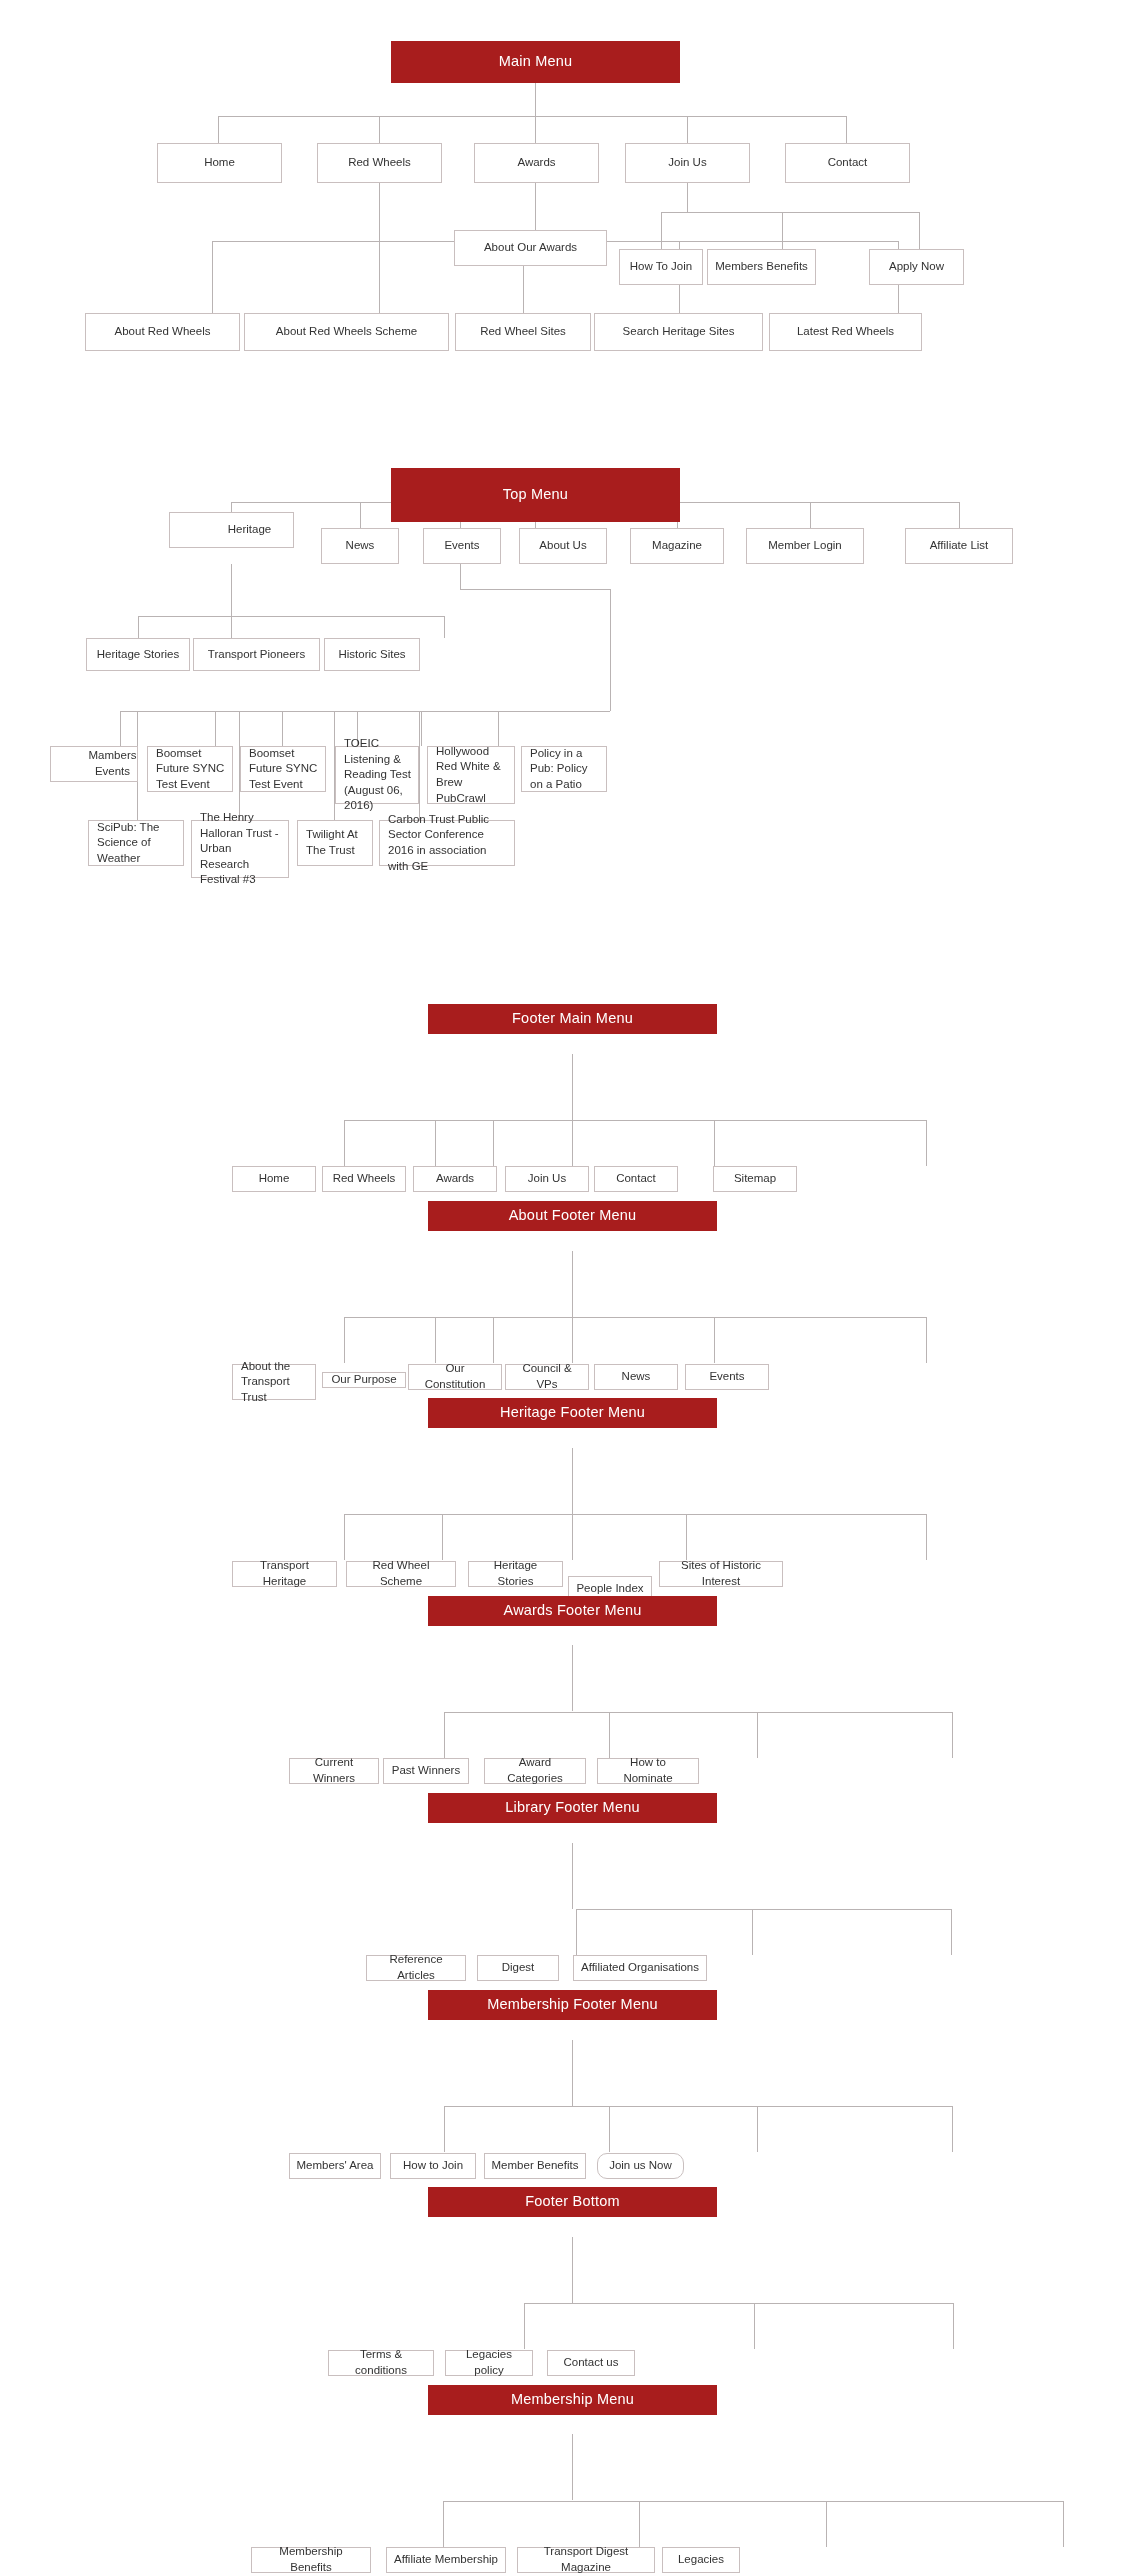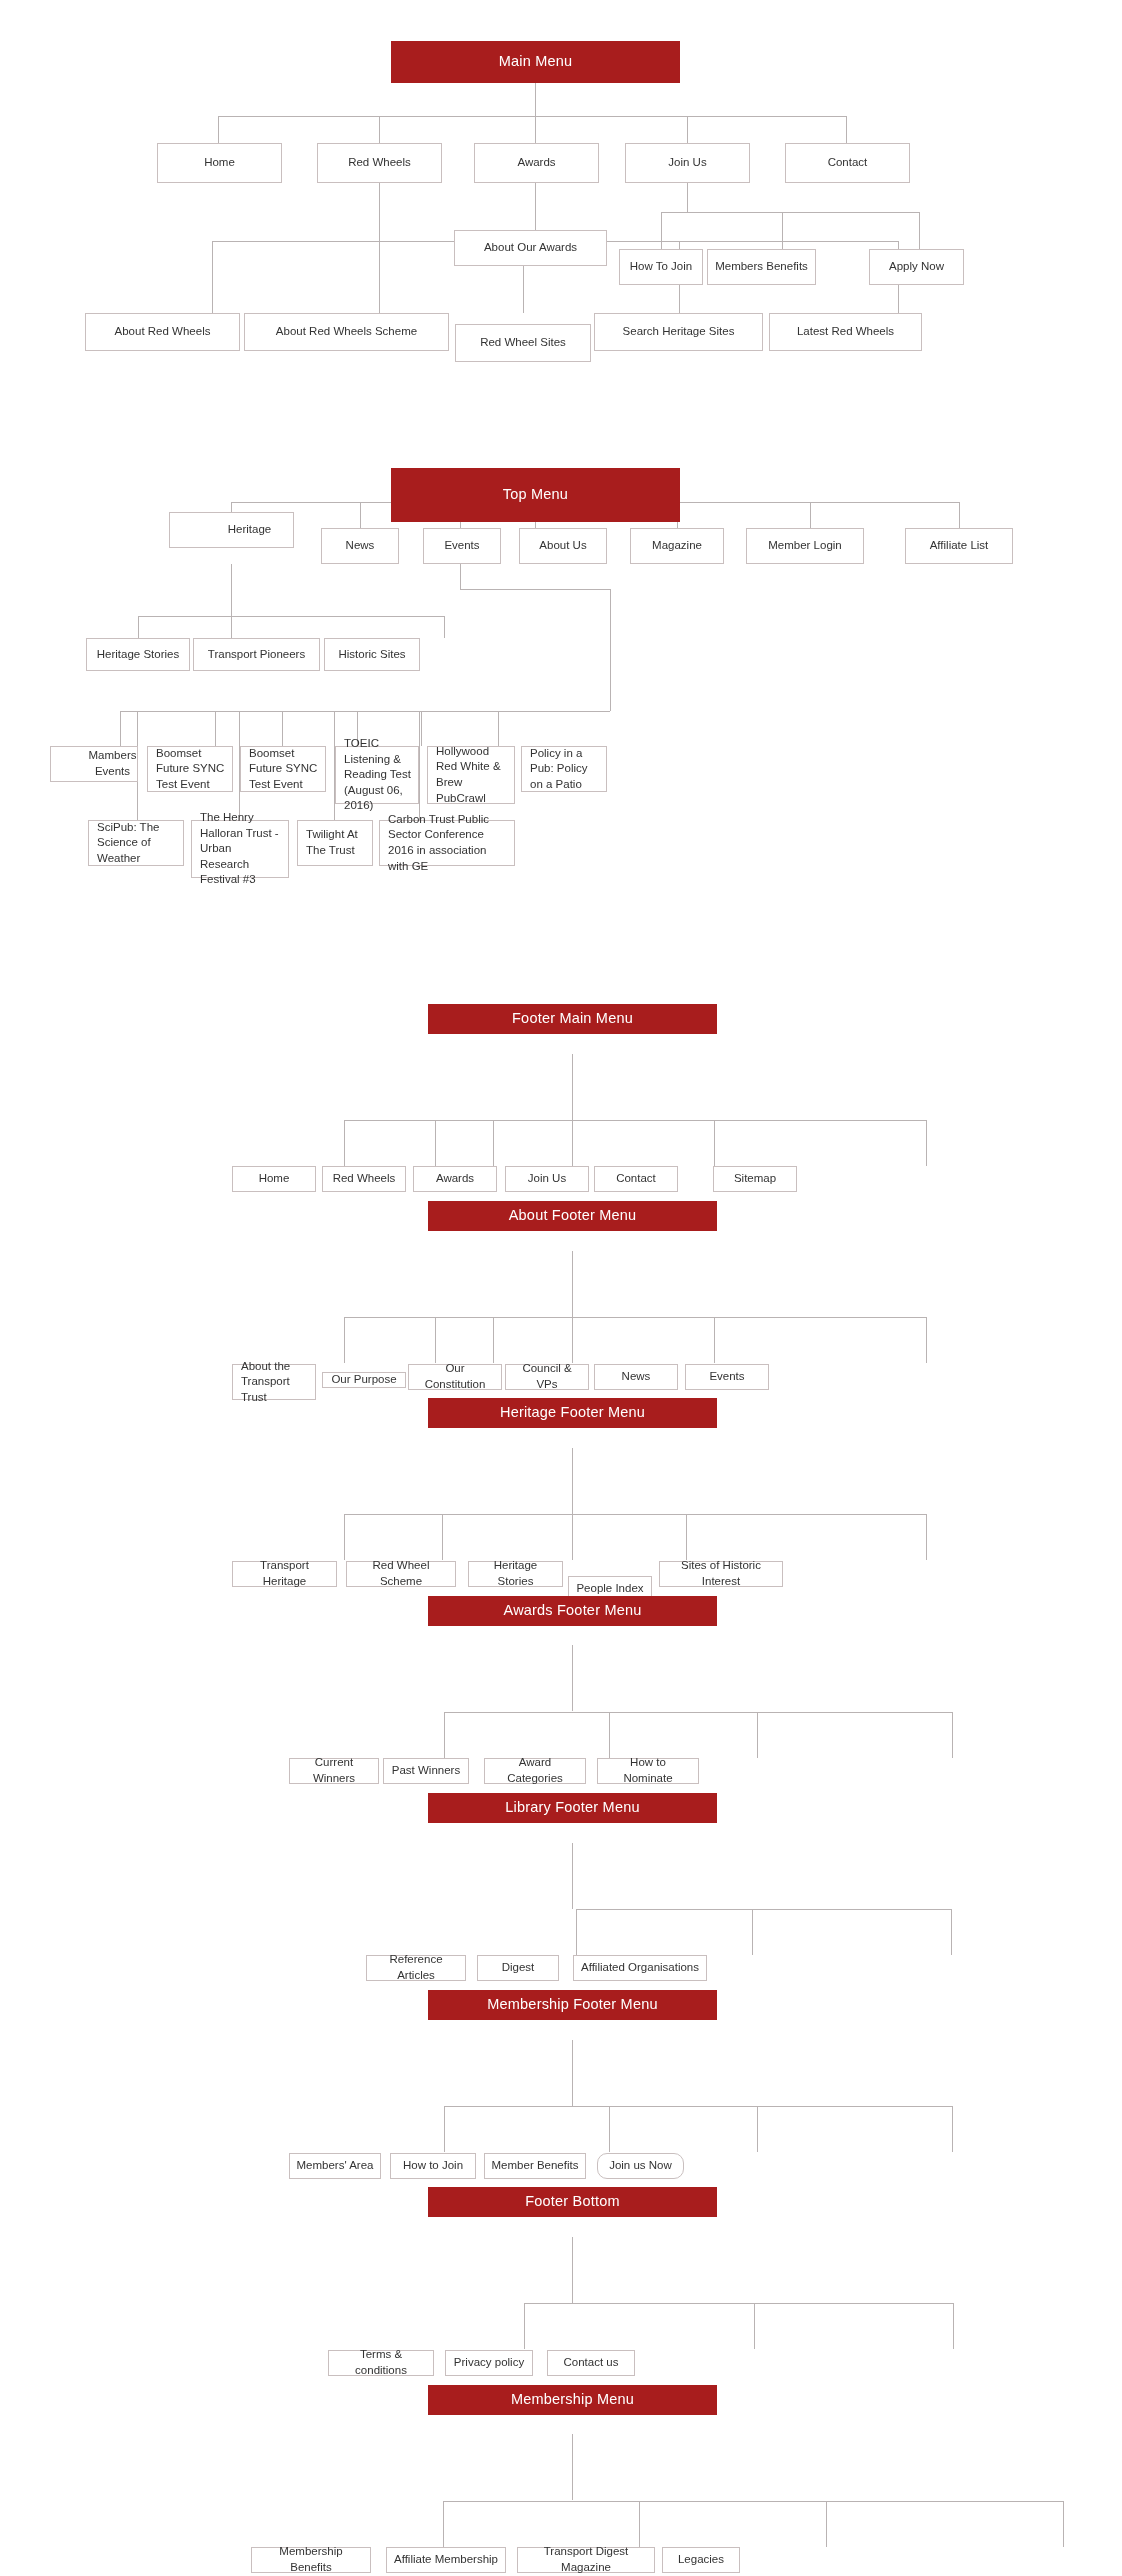--- a/index.html
+++ b/index.html
@@ -94,21 +94,21 @@
   <div class="ln vl" style="left:379px;top:182px;height:59px;"></div>
   <div class="ln hl" style="left:212px;top:241px;width:686px;"></div>
   <div class="ln vl" style="left:212px;top:241px;height:72px;"></div>
   <div class="ln vl" style="left:379px;top:241px;height:72px;"></div>
   <div class="ln vl" style="left:523px;top:241px;height:72px;"></div>
   <div class="ln vl" style="left:679px;top:241px;height:72px;"></div>
   <div class="ln vl" style="left:898px;top:241px;height:72px;"></div>
 
   <div class="node" style="left:85px;top:313px;width:155px;height:38px;">About Red Wheels</div>
   <div class="node" style="left:244px;top:313px;width:205px;height:38px;">About Red Wheels Scheme</div>
-  <div class="node" style="left:455px;top:313px;width:136px;height:38px;margin-top:11px;">Red Wheel Sites</div>
+  <div class="node" style="left:455px;top:313px;width:136px;height:38px;">Red Wheel Sites</div>
   <div class="node" style="left:594px;top:313px;width:169px;height:38px;">Search Heritage Sites</div>
   <div class="node" style="left:769px;top:313px;width:153px;height:38px;">Latest Red Wheels</div>
 
   <div class="node root" style="left:391px;top:428px;width:289px;height:54px;margin-top:40px;">Top Menu</div>
 
   <div class="ln vl" style="left:535px;top:470px;height:33px;"></div>
   <div class="ln hl" style="left:231px;top:502px;width:728px;"></div>
   <div class="ln vl" style="left:231px;top:502px;height:26px;"></div>
   <div class="ln vl" style="left:360px;top:502px;height:26px;"></div>
   <div class="ln vl" style="left:460px;top:502px;height:26px;"></div>
@@ -258,21 +258,21 @@
 
   <div class="node root" style="left: 428px; top: 2187px; width: 289px; height: 30px;">Footer Bottom</div>
 
   <div class="ln vl" style="left: 572px; top: 2237px; height: 66px;"></div>
   <div class="ln hl" style="left: 524px; top: 2303px; width: 429px;"></div>
   <div class="ln vl" style="left: 524px; top: 2303px; height: 46px;"></div>
   <div class="ln vl" style="left: 754px; top: 2303px; height: 46px;"></div>
   <div class="ln vl" style="left: 953px; top: 2303px; height: 46px;"></div>
 
   <div class="node" style="left: 328px; top: 2350px; width: 106px; height: 26px;">Terms &amp; conditions</div>
-  <div class="node" style="left: 445px; top: 2350px; width: 88px; height: 26px;">Privacy policy</div>
+  <div class="node" style="left: 445px; top: 2350px; width: 88px; height: 26px;">Legacies policy</div>
   <div class="node" style="left: 547px; top: 2350px; width: 88px; height: 26px;">Contact us</div>
 
   <div class="node root" style="left: 428px; top: 2385px; width: 289px; height: 30px;">Membership Menu</div>
 
   <div class="ln vl" style="left: 572px; top: 2434px; height: 66px;"></div>
   <div class="ln hl" style="left: 443px; top: 2501px; width: 620px;"></div>
   <div class="ln vl" style="left: 443px; top: 2501px; height: 46px;"></div>
   <div class="ln vl" style="left: 639px; top: 2501px; height: 46px;"></div>
   <div class="ln vl" style="left: 826px; top: 2501px; height: 46px;"></div>
   <div class="ln vl" style="left: 1063px; top: 2501px; height: 46px;"></div>

